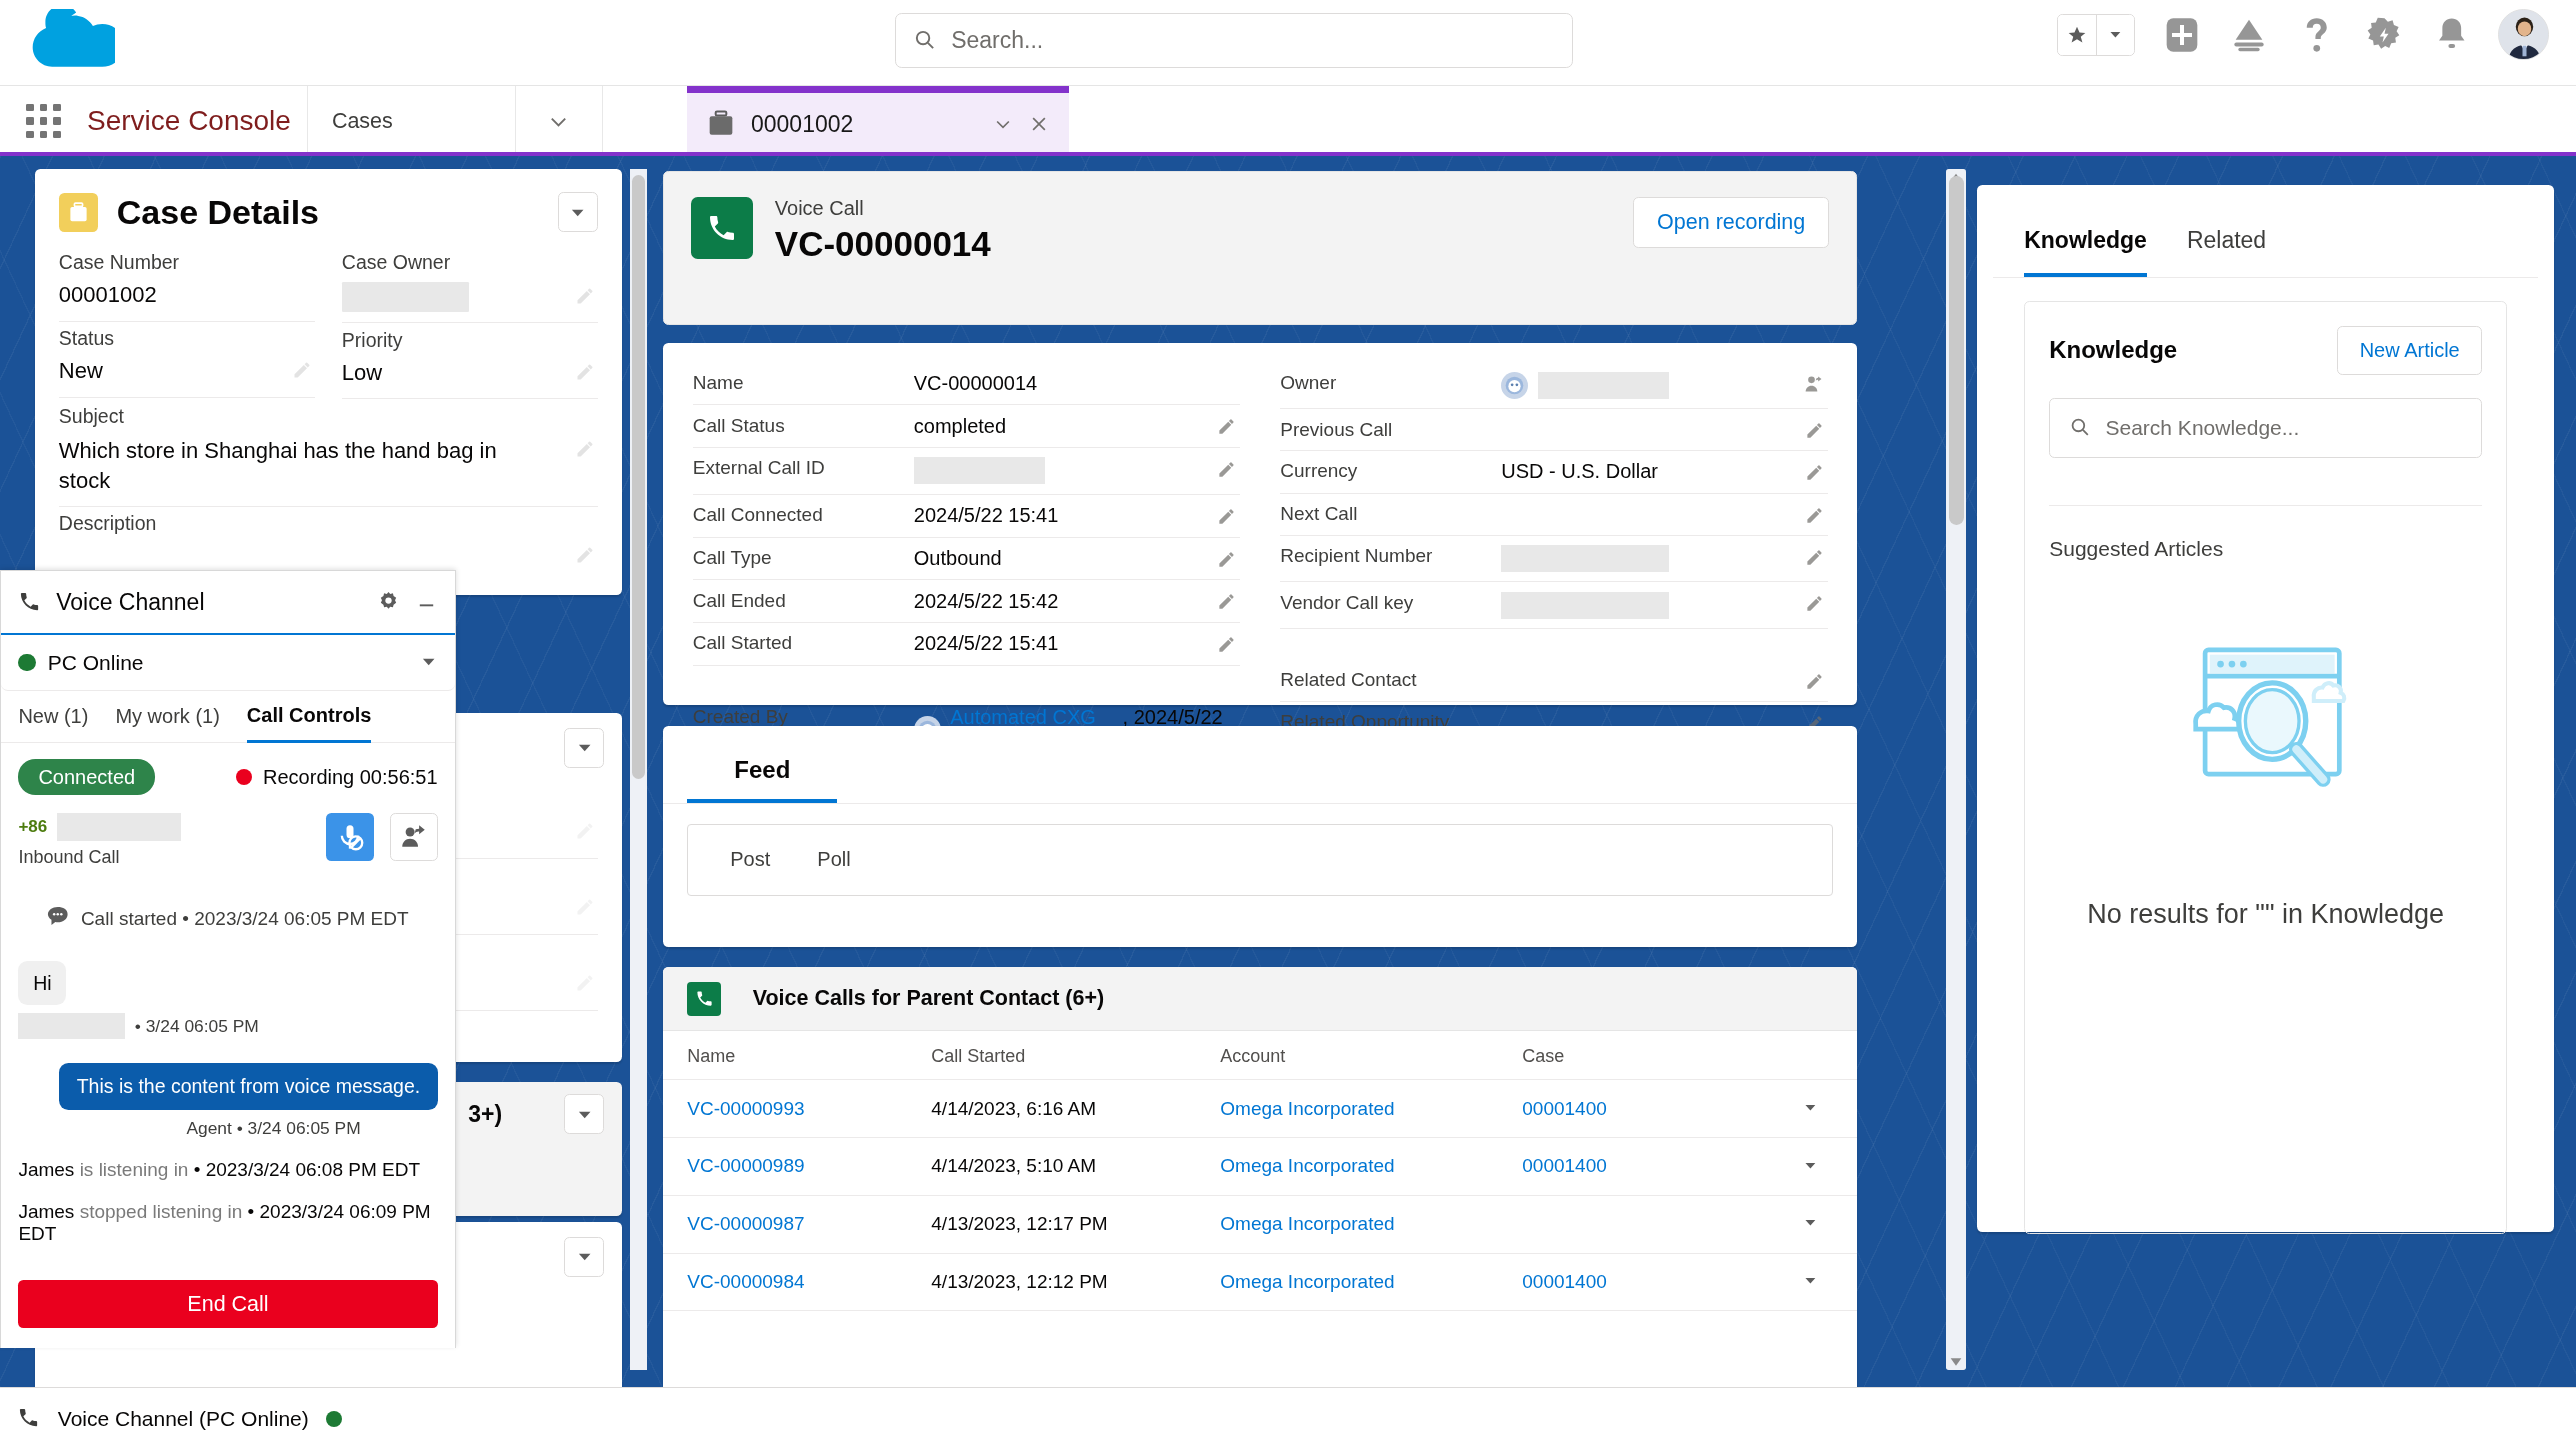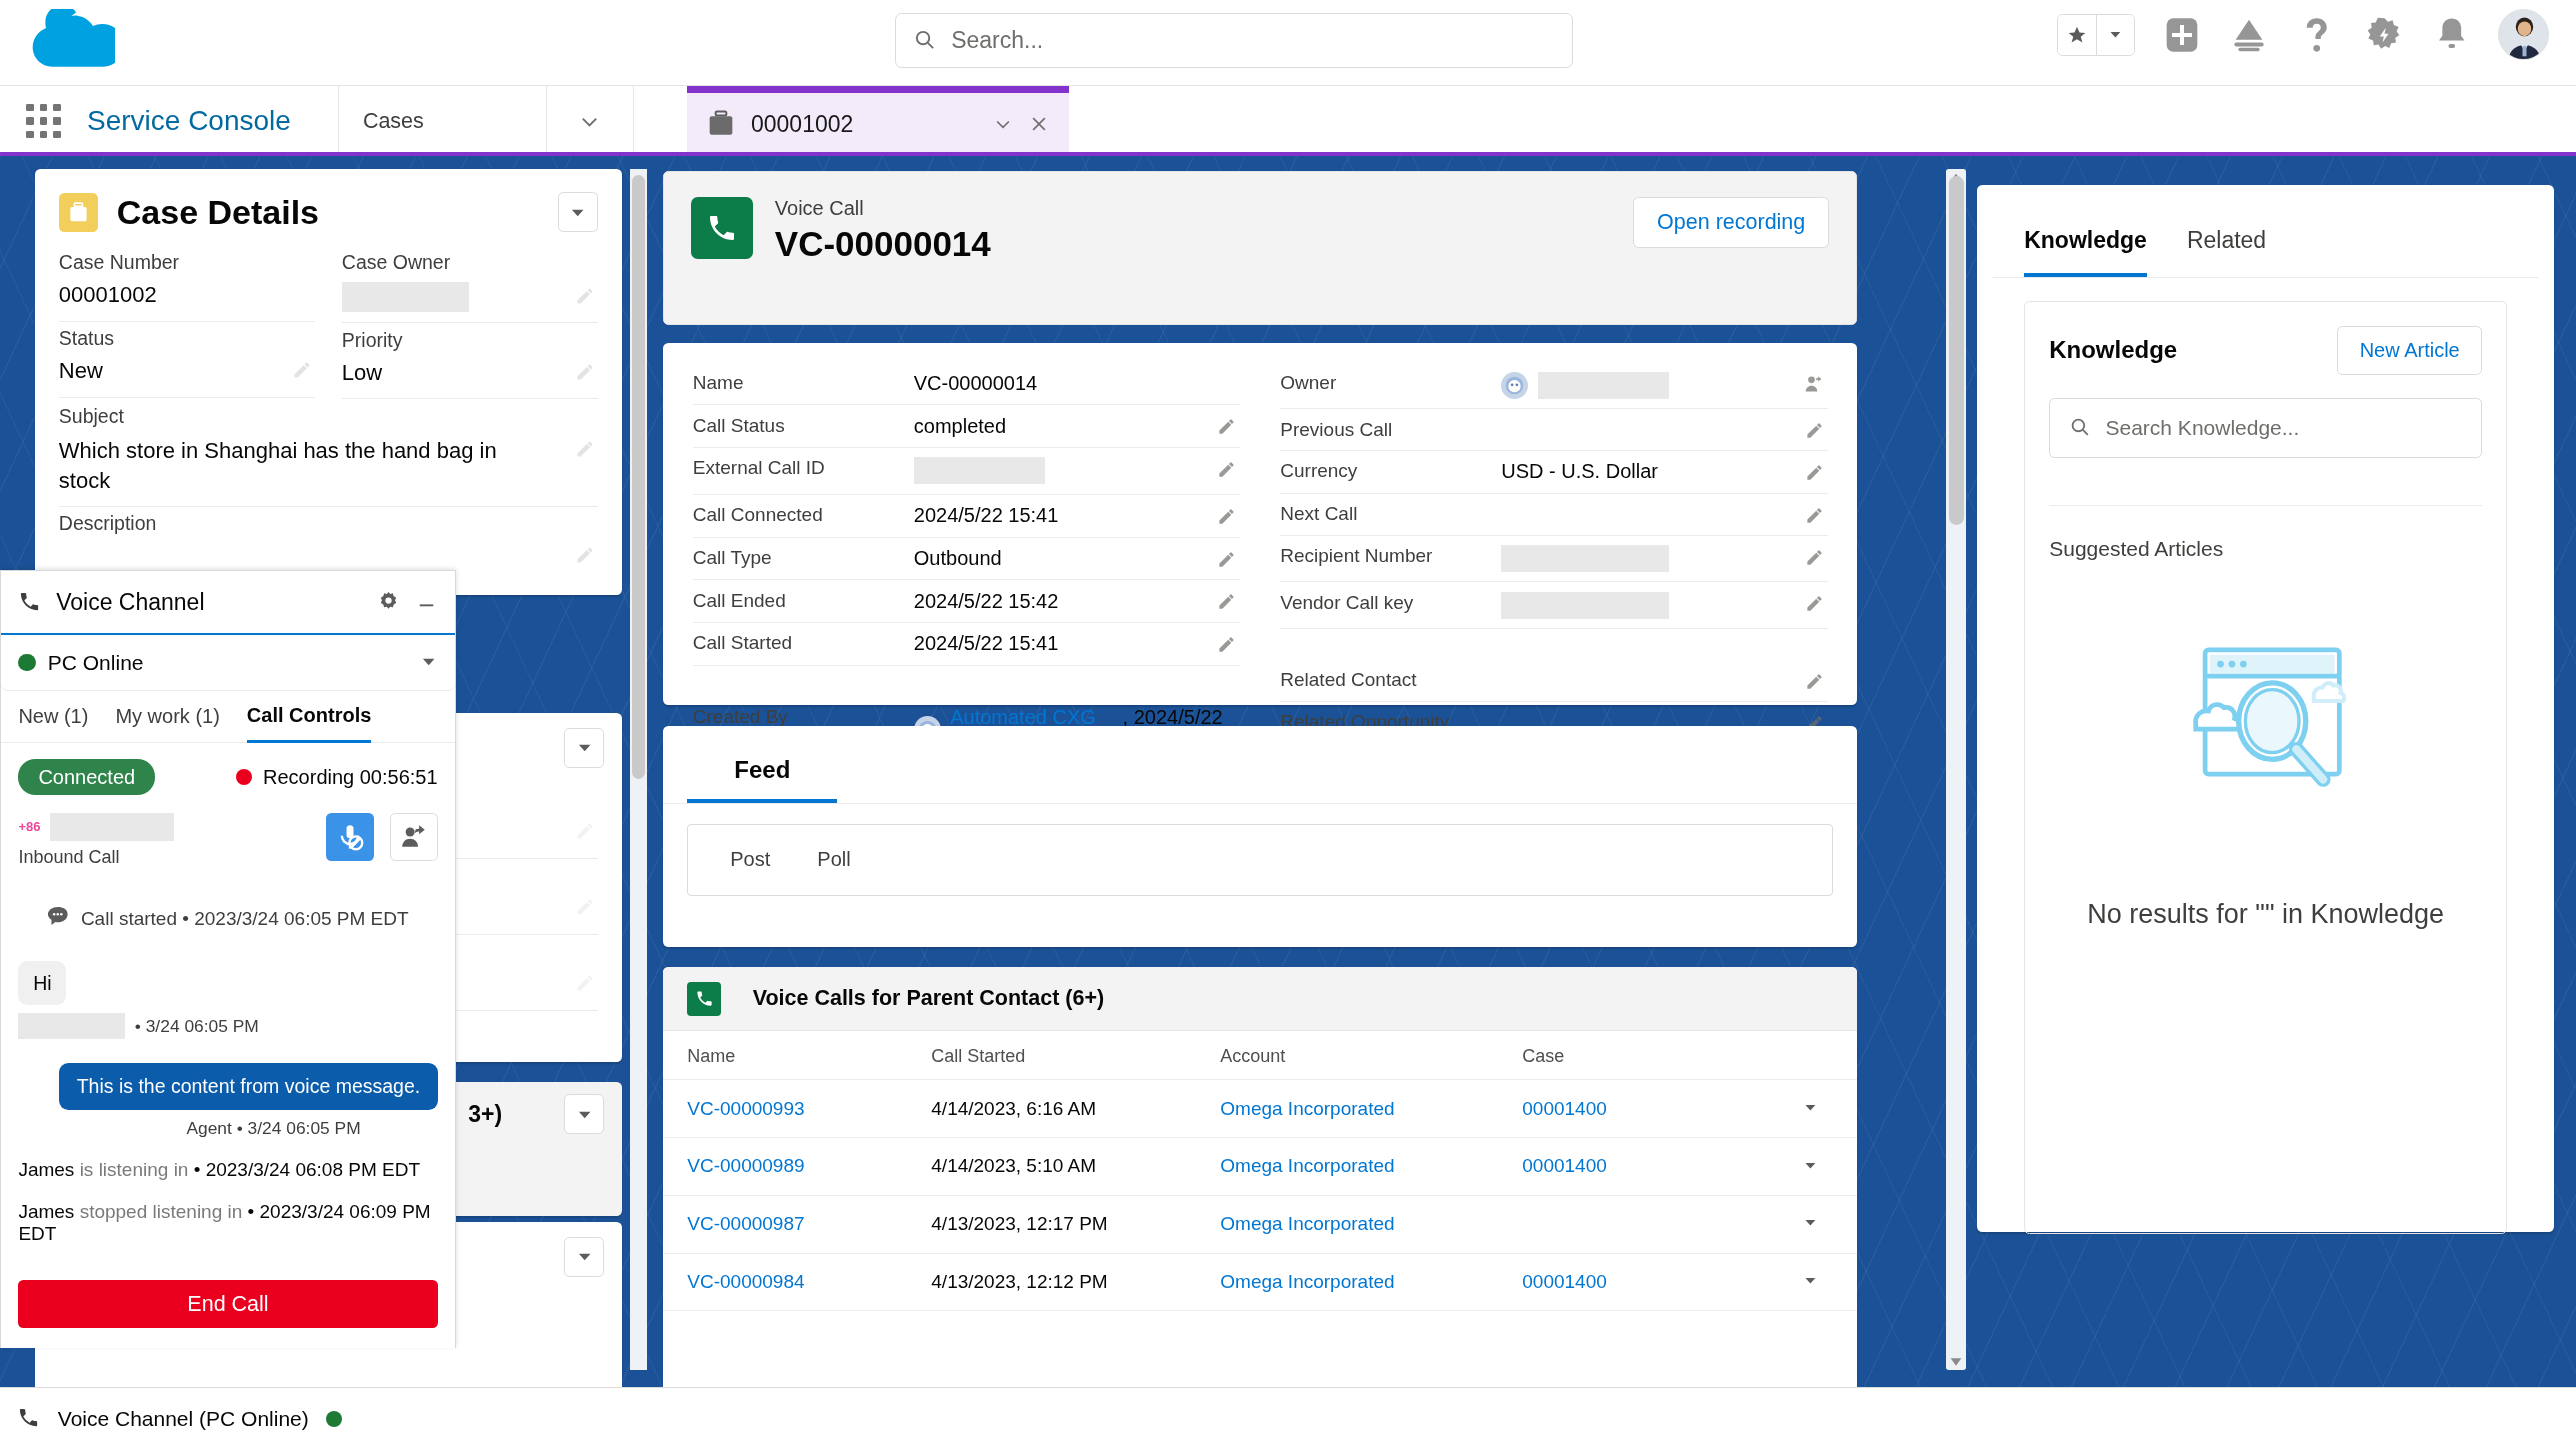--- a/index.html
+++ b/index.html
@@ -36,22 +36,22 @@
 
   
   .appnav {
     position: absolute; left: 0; top: 86px; width: 2576px; height: 70px;
     background: #ffffff; display: flex; align-items: stretch;
   }
   .waffle { width: 87px; display: flex; align-items: center; justify-content: center; }
   .waffle .dots { display: grid; grid-template-columns: repeat(3, 7.4px); gap: 6px; }
   .waffle .dots i { width: 7.4px; height: 7.4px; background: #747474; border-radius: 1.3px; display: block; }
   .appname {
-    display: flex; align-items: center; padding-right: 47px;
-    font-size: 28px; color: #0369a1; border-right: 0.7px solid #e8e8e8;
+    display: flex; align-items: center; padding-right: 16px;
+    font-size: 28px; color: #7f1d1d; border-right: 0.7px solid #e8e8e8;
   }
   .objtab {
     width: 208px; display: flex; align-items: center; padding-left: 24px;
     font-size: 21.5px; color: #3e3e3c; border-right: 0.7px solid #e8e8e8;
   }
   .objchev { width: 87px; display: flex; align-items: center; justify-content: center; border-right: 0.7px solid #e8e8e8; }
   .purple-strip { position: absolute; left: 687px; top: 86px; width: 382px; height: 6.7px; background: #8332cb; }
   .rec-tab {
     position: absolute; left: 687px; top: 93px; width: 382px; height: 63px;
     background: #f3ebfa; display: flex; align-items: center; gap: 16px; padding: 0 20px;
@@ -109,21 +109,21 @@
   .vtab.active { color: #080707; font-weight: bold; border-bottom: 3.4px solid #0176d3; }
   .vbody { flex: 1; padding: 16px 17.4px 0 17.4px; overflow: hidden; }
   .crow { display: flex; align-items: center; justify-content: space-between; }
   .pill-conn {
     background: #2e844a; color: #fff; font-size: 20px; border-radius: 17.4px; padding: 6.7px 20px;
   }
   .recording { display: flex; align-items: center; gap: 10.7px; font-size: 20px; color: #080707; }
   .dot-red { width: 16px; height: 16px; border-radius: 50%; background: #ea001e; }
   .crow2 { display: flex; align-items: flex-start; justify-content: space-between; margin-top: 17.4px; }
   .phone { display: flex; align-items: center; gap: 9.4px; }
-  .phone .cc { font-size: 13px; font-weight: bold; color: #ec4899; }
+  .phone .cc { font-size: 17px; font-weight: bold; color: #4d7c0f; }
   .phone .redact { background: #e8e8e8; width: 124px; height: 28px; }
   .inbound { font-size: 18px; color: #3e3e3c; margin-top: 6.7px; }
   .ctrl-btns { display: flex; gap: 16px; }
   .cbtn { width: 48px; height: 48px; border-radius: 5.4px; display: flex; align-items: center; justify-content: center; }
   .cbtn.mute { background: #3b93e8; }
   .cbtn.xfer { background: #fff; border: 0.7px solid #dddbda; }
   .sep-note { display: flex; align-items: center; justify-content: center; gap: 12px; margin-top: 38px; font-size: 19px; color: #3e3e3c; }
   .bubble-in { background: #f0f0f0; border-radius: 9.4px; padding: 10.7px 14.8px; font-size: 19.5px; color: #080707; display: inline-block; margin-top: 29.5px; }
   .meta-in { display: flex; align-items: center; gap: 9.4px; margin-top: 8px; }
   .meta-in .redact { background: #e8e8e8; width: 107px; height: 25.5px; }

